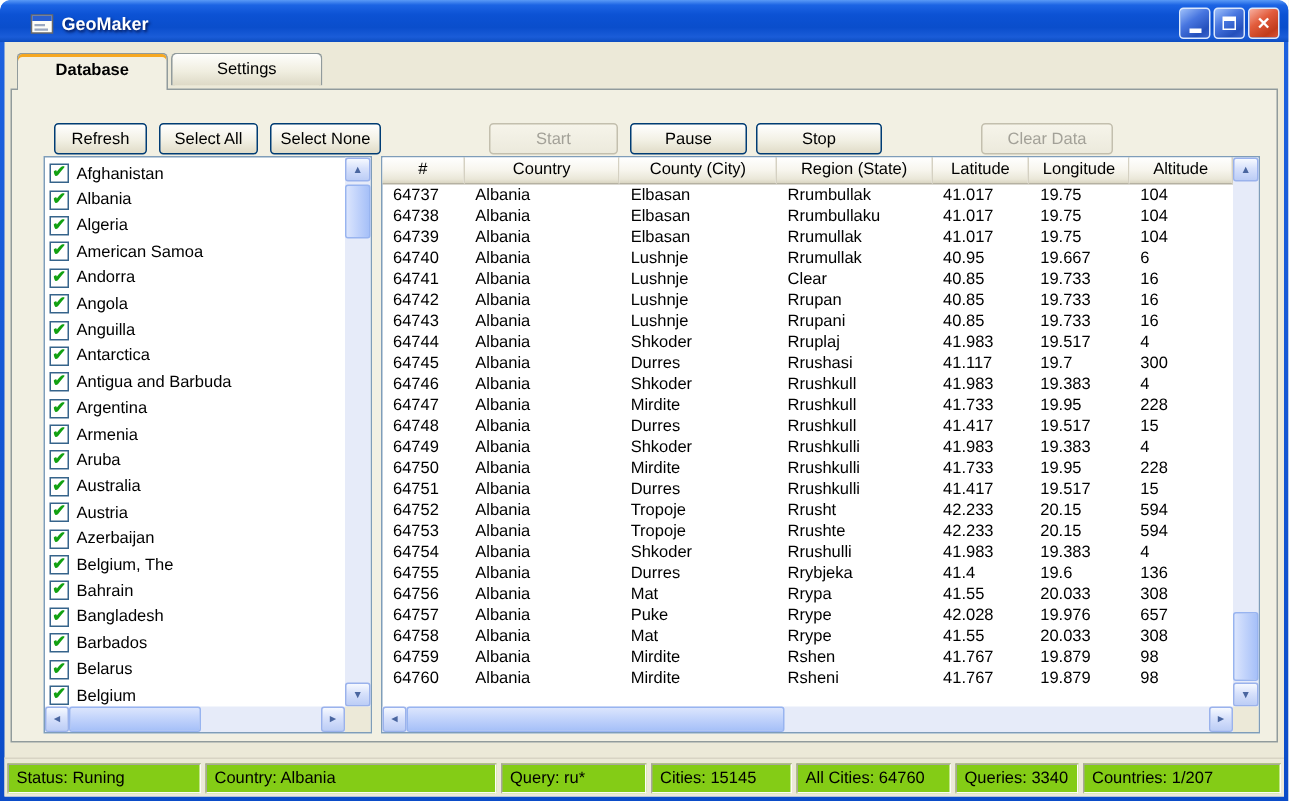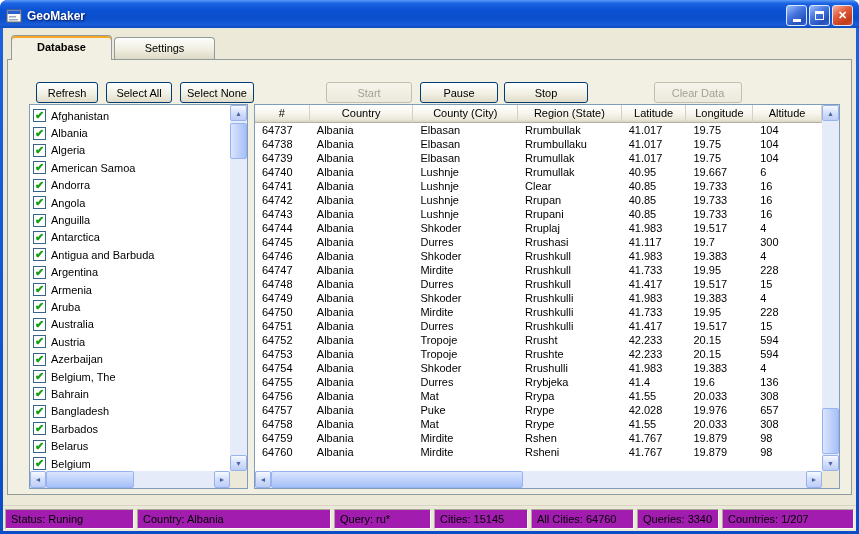--- a/index.html
+++ b/index.html
@@ -1,29 +1,29 @@
 <!DOCTYPE html>
 <html><head>
 <meta charset="utf-8">
 <style>
 *{box-sizing:border-box;margin:0;padding:0}
 html,body{width:859px;height:534px;overflow:hidden}
 body{font-family:"Liberation Sans",sans-serif;font-size:11px;color:#000}
 .window{position:relative;width:859px;height:534px;background:linear-gradient(180deg,#1e62e0,#0b4cc8);border-radius:8px 8px 0 0;padding:28px 3px 3px 3px}
-.titlebar{position:absolute;top:0;left:0;right:0;height:28px;display:flex;align-items:center;padding:3px 6px 0 6px;background:linear-gradient(180deg,#5a9af6 0%,#1c64e4 12%,#0c52d4 35%,#0a4ecc 65%,#1a5cd8 88%,#0c4cc0 100%);border-radius:7px 7px 0 0}
+.titlebar{position:absolute;top:0;left:0;right:0;height:28px;display:flex;align-items:center;padding:3px 6px 0 20px;background:linear-gradient(180deg,#5a9af6 0%,#1c64e4 12%,#0c52d4 35%,#0a4ecc 65%,#1a5cd8 88%,#0c4cc0 100%);border-radius:7px 7px 0 0}
 .app-icon{width:16px;height:16px;margin-right:5px;display:flex}
 .title{color:#fff;font-weight:bold;font-size:12px;text-shadow:1px 1px 2px rgba(0,10,60,.85);flex:1;white-space:nowrap}
 .win-buttons{display:flex;gap:2px}
 .win-btn{width:21px;height:21px;border:1px solid #dce8fc;border-radius:3px;display:flex;align-items:center;justify-content:center;color:#fff;font-size:11px;font-weight:bold;cursor:default}
 .win-btn.minmax{background:linear-gradient(145deg,#9ec0fa 0%,#4876e0 40%,#2450bc 78%,#3a64cc 100%)}
 .win-btn.close{background:linear-gradient(145deg,#f8b0a0 0%,#e25c3c 40%,#c23c1c 78%,#d85438 100%)}
 .glyph-min{width:8px;height:3px;background:#fff;margin-top:10px}
 .glyph-max{width:9px;height:9px;border:1px solid #fff;border-top-width:3px}
 .window-content{position:relative;width:100%;height:100%;background:#ece9d8}
-.tabs{position:absolute;top:7px;left:8px;display:flex;align-items:flex-end;z-index:3}
+.tabs{position:absolute;top:7px;left:8px;display:flex;z-index:3}
 .tab{width:101px;height:22px;line-height:21px;text-align:center;background:linear-gradient(180deg,#fefefc,#f0eee0 55%,#ddd9c6);border:1px solid #919b9c;border-bottom:none;border-radius:4px 4px 0 0;margin-right:2px;cursor:default}
 .tab.active{height:25px;line-height:23px;font-weight:bold;background:#f2f0e3;margin-bottom:-1px;box-shadow:inset 0 2px 0 #f6a821;position:relative;z-index:4}
 .tab-panel{position:absolute;left:4px;right:4px;top:31px;height:436px;border:1px solid #919b9c;background:#f2f0e3}
 .panel-btn{position:absolute;top:22px;height:21px;background:linear-gradient(180deg,#ffffff,#f2f0e4 55%,#e0dcc8);border:1px solid #003c74;border-radius:3px;font-family:inherit;font-size:11px;color:#000;text-align:center;cursor:default}
 .panel-btn.disabled{color:#a3a198;border-color:#c3bfae;background:linear-gradient(180deg,#f6f4ea,#eceadc)}
 .listbox{position:absolute;left:21px;top:44px;width:219px;height:385px;border:1px solid #7f9db9;background:#fff}
 .list-items{position:absolute;left:0;top:2px;right:17px;bottom:17px;overflow:hidden}
 .list-item{display:flex;align-items:center;height:17.4px;padding-left:3px;gap:5px}
 .checkbox{flex:0 0 13px;width:13px;height:13px;border:1px solid #36648b;background:#fff;color:#12a112;font-size:11px;line-height:11px;font-weight:bold;text-align:center}
 .item-label{white-space:nowrap}
@@ -49,21 +49,21 @@
 .sb-btn.up{top:0}.sb-btn.down{bottom:0}.sb-btn.left{left:0}.sb-btn.right{right:0}
 .sb-thumb{position:absolute;border:1px solid #98b4f0;border-radius:2px}
 .vscroll .sb-thumb{left:0;width:17px;background:linear-gradient(90deg,#dbe5fd,#c0d2fb 50%,#a6c0f8)}
 .hscroll .sb-thumb{top:0;height:17px;background:linear-gradient(180deg,#dbe5fd,#c0d2fb 50%,#a6c0f8)}
 .list-vscroll .sb-thumb{top:18px;height:36px}
 .list-hscroll .sb-thumb{left:16px;width:88px}
 .grid-vscroll .sb-thumb{bottom:17px;height:46px}
 .grid-hscroll .sb-thumb{left:16px;width:252px}
 .sb-corner{position:absolute;right:0;bottom:0;width:17px;height:17px;background:#ece9d8}
 .statusbar{position:absolute;left:0;right:0;bottom:0;height:26px;background:#ece9d8;display:flex;gap:3px;padding:3px 2px 2px 2px;border-top:1px solid #d8d4c4}
-.sb-panel{border:1px solid;border-color:#a9a79a #fdfcf8 #fdfcf8 #a9a79a;padding:3px 0 0 5px;overflow:hidden;white-space:nowrap;background:#a21caf}
+.sb-panel{border:1px solid;border-color:#a9a79a #fdfcf8 #fdfcf8 #a9a79a;padding:3px 0 0 5px;overflow:hidden;white-space:nowrap;background:#84cc16}
 .sb-panel:nth-child(1){width:129px}
 .sb-panel:nth-child(2){width:194px}
 .sb-panel:nth-child(3){width:97px}
 .sb-panel:nth-child(4){width:94px}
 .sb-panel:nth-child(5){width:103px}
 .sb-panel:nth-child(6){width:82px}
 .sb-panel:nth-child(7){flex:1}
 </style>
 </head>
 <body>

